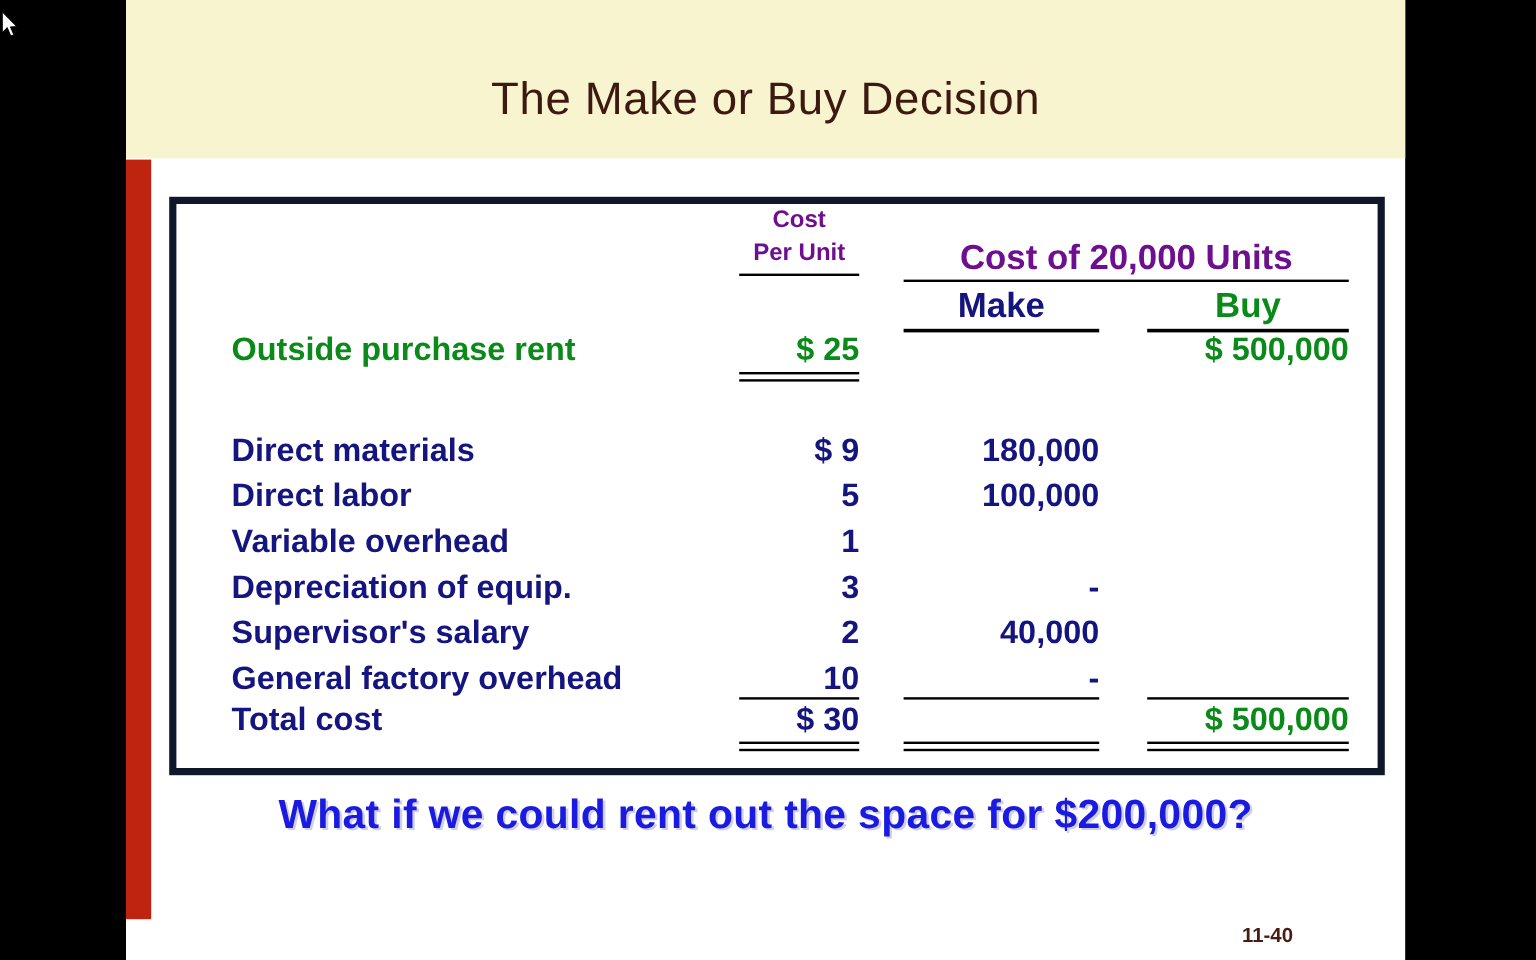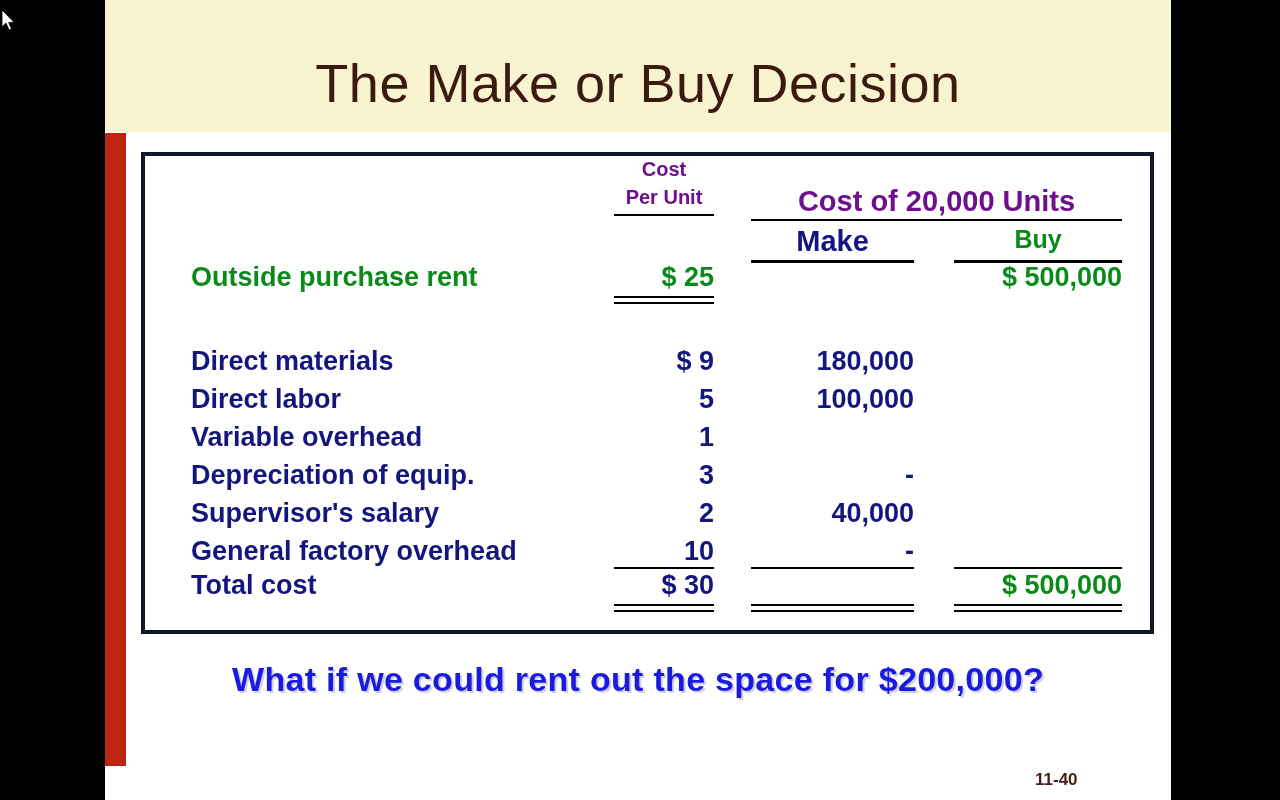--- a/index.html
+++ b/index.html
@@ -50,45 +50,45 @@
     height: 132px;
     background: #f7f4cf;
   }
   #slide-title {
     position: absolute;
     left: 0;
     top: 52px;
     width: 1066px;
     text-align: center;
     color: #3d1a10;
-    font-size: 54px;
+    font-size: 38px;
     font-weight: 400;
     letter-spacing: 0.5px;
     line-height: 62px;
     white-space: nowrap;
   }
 
   
   #accent-bar {
     position: absolute;
     left: 0px;
     top: 133px;
     width: 21px;
     height: 633px;
     background: #bf2410;
   }
 
   
   #table-frame {
     position: absolute;
     left: 36px;
-    top: 152px;
+    top: 164px;
     width: 1013px;
     height: 482px;
-    border: 4px solid #0f172a;
+    border: 6px solid #0f172a;
     background: #ffffff;
     box-sizing: border-box;
   }
 
   
   .row { position: absolute; left: 0; width: 1007px; height: 42px; }
 
   .c-label {
     position: absolute;
     left: 46px;
@@ -170,21 +170,21 @@
     font-size: 29px;
     font-weight: bold;
     white-space: nowrap;
   }
   #hdr-buy {
     position: absolute;
     left: 809px;
     top: 69px;
     width: 168px;
     text-align: center;
-    font-size: 25px;
+    font-size: 29px;
     font-weight: bold;
     white-space: nowrap;
   }
 
   
   .rule {
     position: absolute;
     background: #000000;
     height: 2px;
   }

